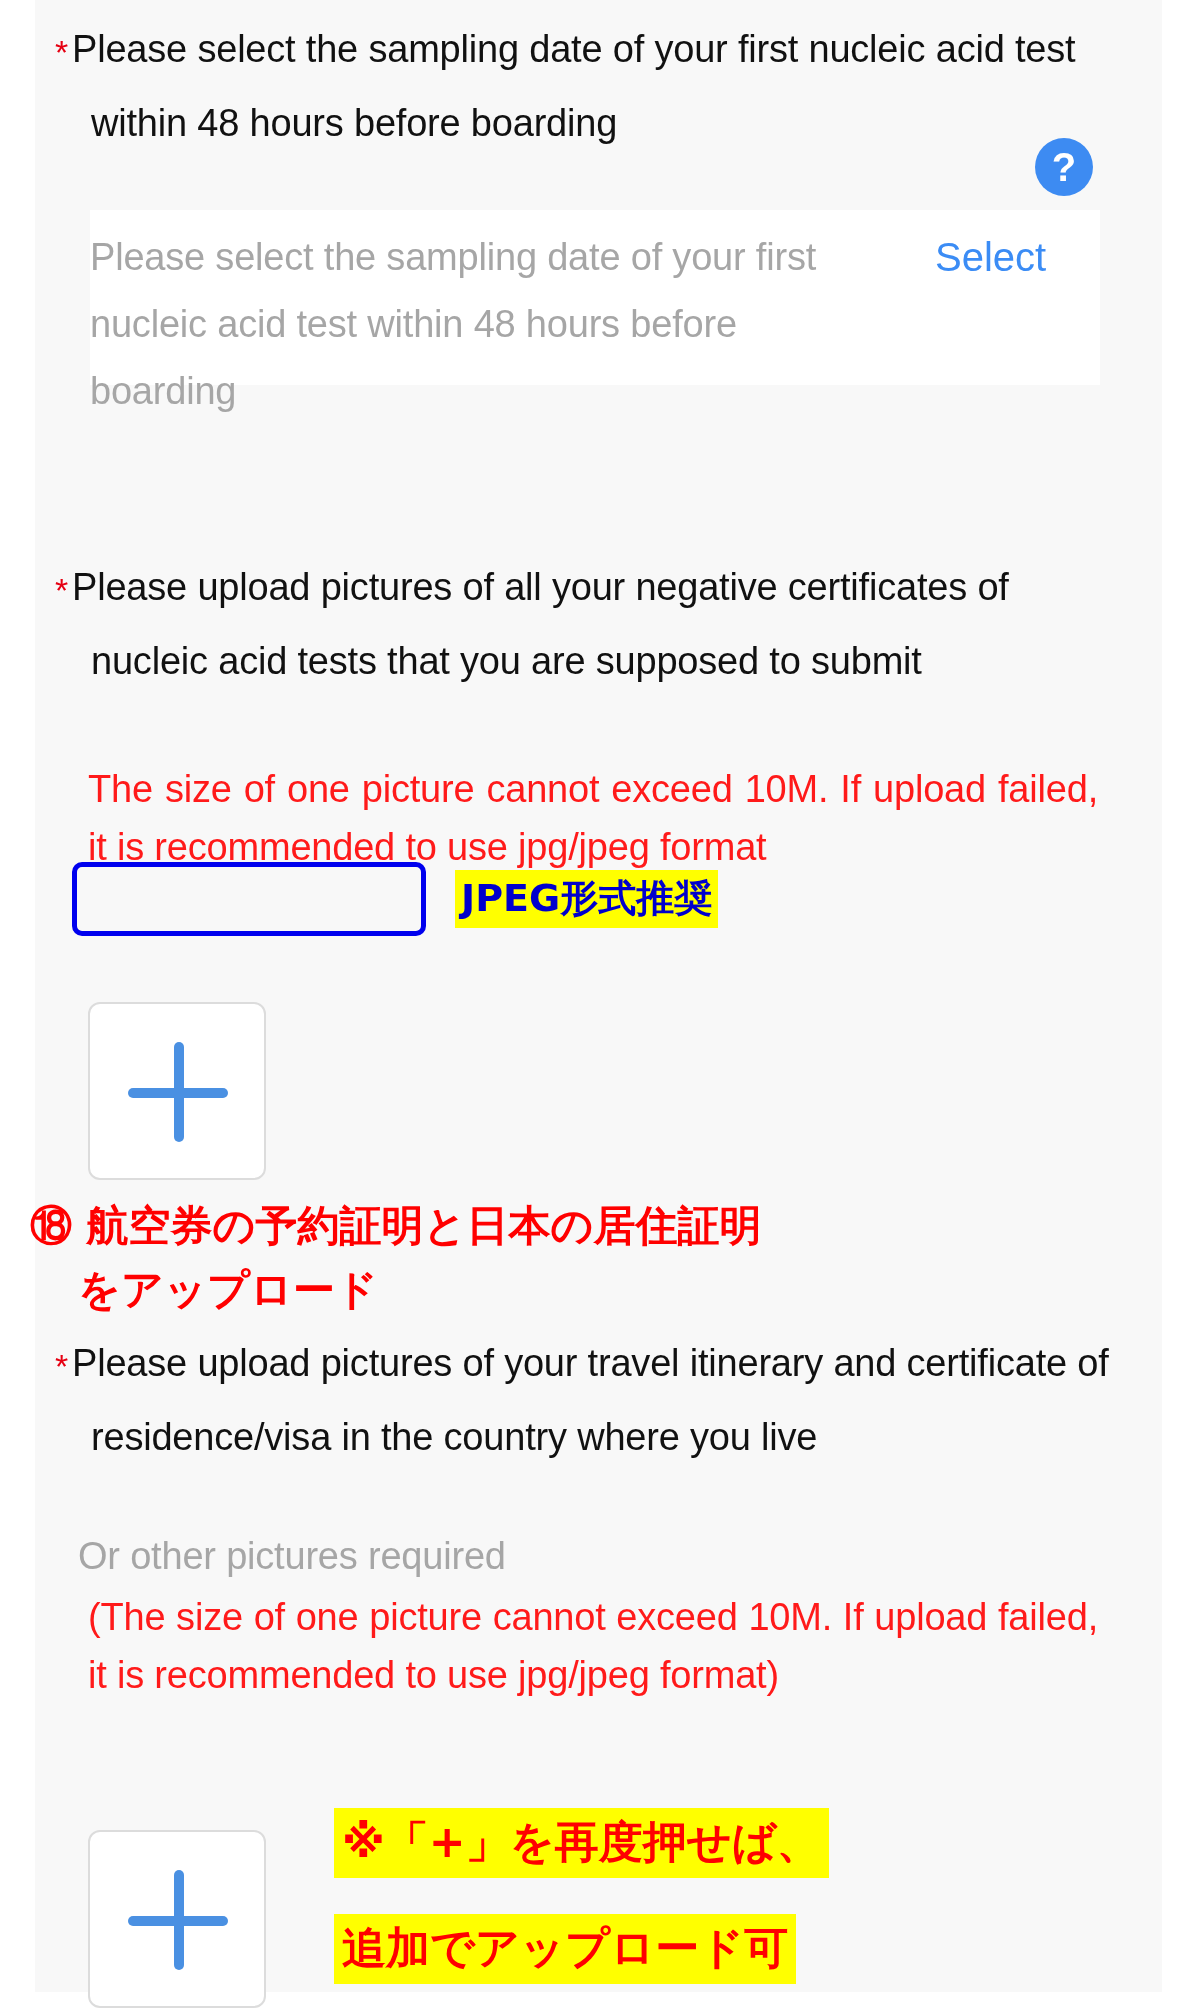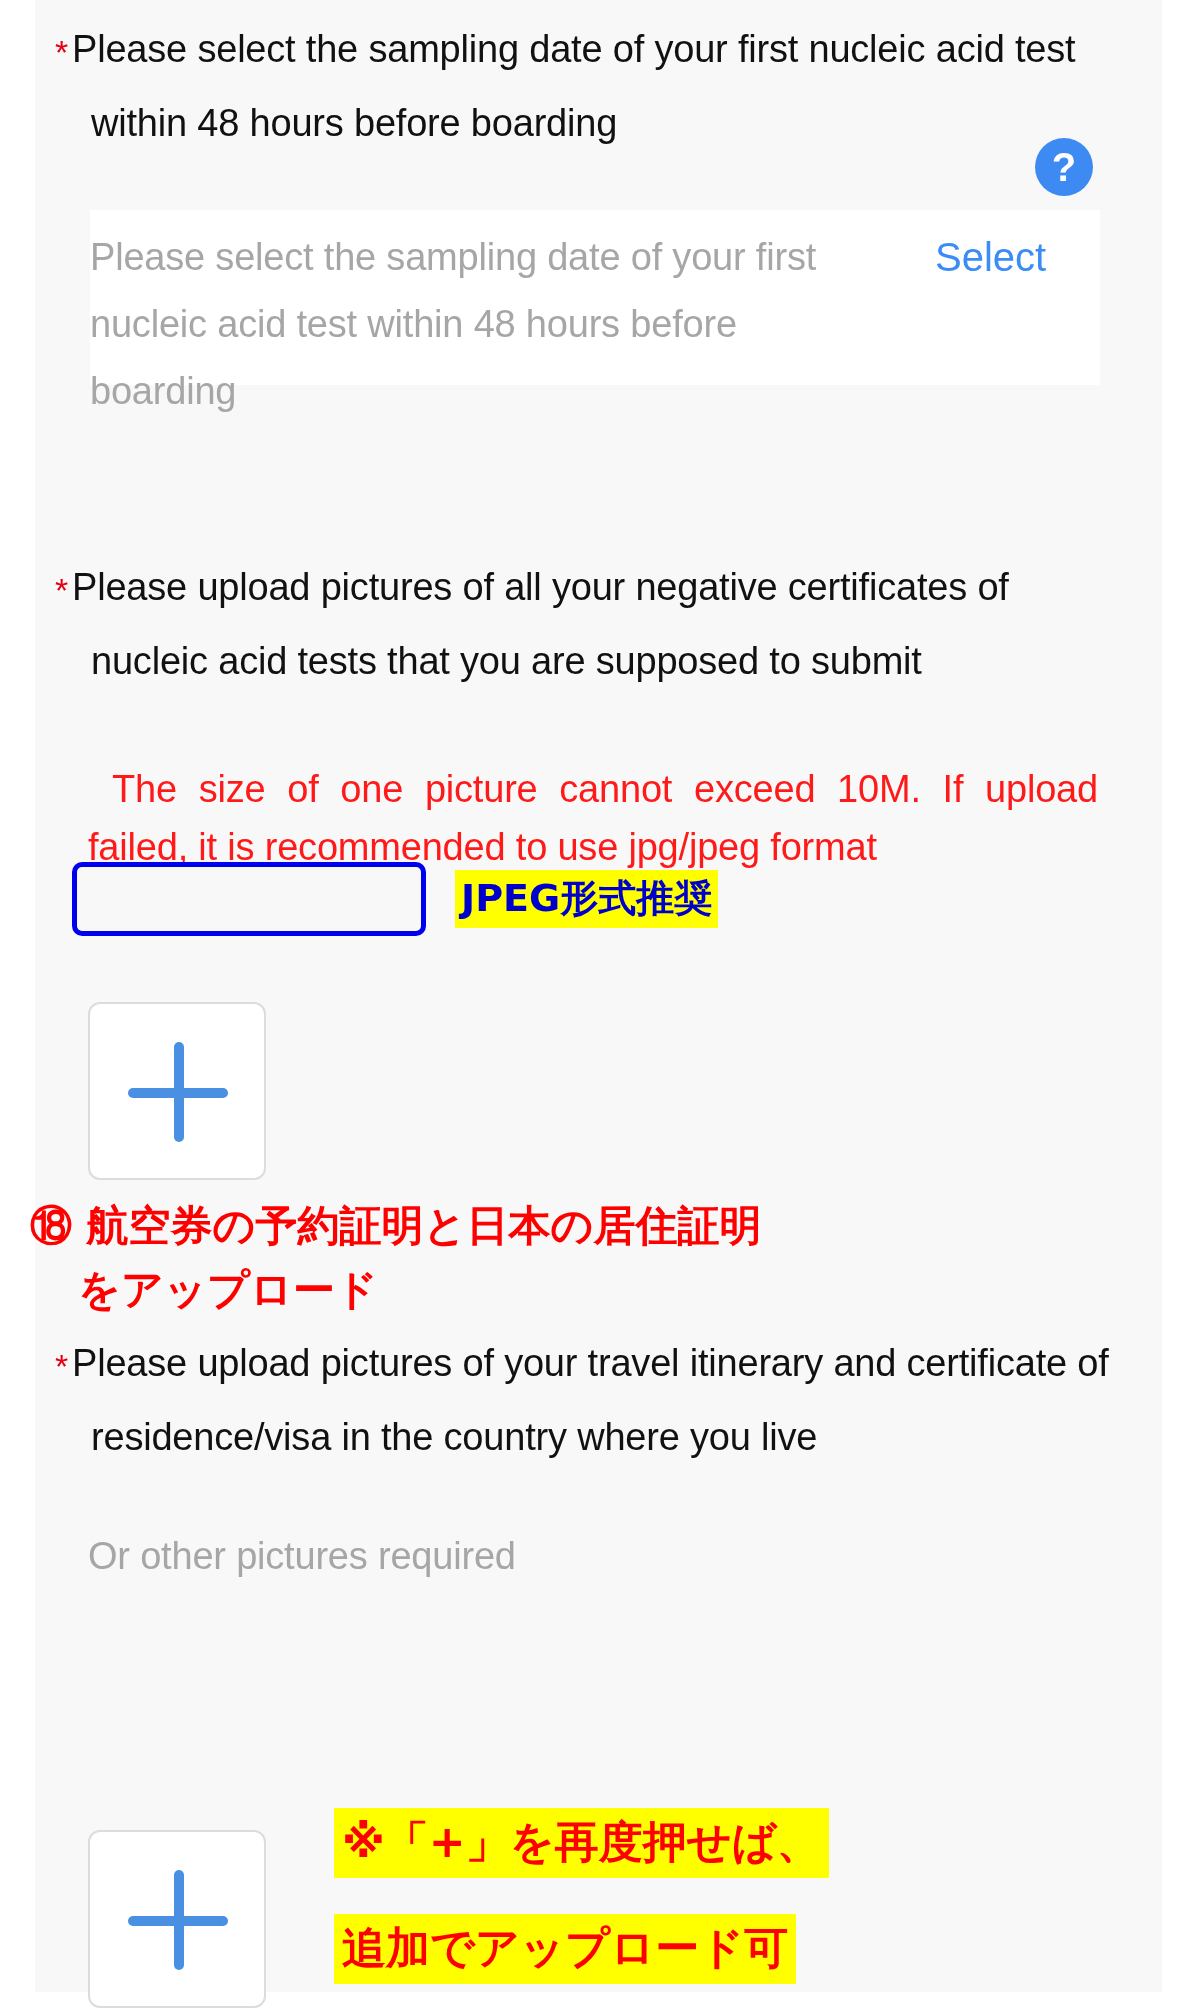--- a/index.html
+++ b/index.html
@@ -120,21 +120,21 @@
   
   .warn {
     position: absolute;
     color: #ff1a1a;
     font-size: 38px;
     line-height: 58px;
     text-align: justify;
     text-align-last: left;
     letter-spacing: -0.2px;
   }
-  .warn > span { display: inline; margin-left: 24px; }
+  .warn > span { display: inline; }
 
   
   .hint {
     position: absolute;
     color: #a6a6a6;
     font-size: 38px;
     line-height: 52px;
     letter-spacing: -0.2px;
   }
 
@@ -234,22 +234,25 @@
     <div class="plus-v"></div>
   </div>
 
   <div class="jp-note" style="left:30px; top:1198px;">⑱ 航空券の予約証明と日本の居住証明</div>
   <div class="jp-note" style="left:78px; top:1262px;">をアップロード</div>
 
   <div class="blk req-label hang" style="left:55px; top:1328px; width:1075px;">
     <span class="star">*</span><span class="body">Please upload pictures of your travel itinerary and certificate of residence/visa in the country where you live</span>
   </div>
 
-  <div class="hint" style="left:88px; top:1530px; width:1010px;">Or other pictures required</div>
-
+  <div class="hint" style="left:78px; top:1530px; width:1010px;">Or other pictures required</div>
+
+  <div class="warn" style="left:88px; top:1588px; width:1010px;">
+    <span>(The size of one picture cannot exceed 10M. If upload failed, it is recommended to use jpg/jpeg format)</span>
+  </div>
 
   <div class="upload-tile" style="left:88px; top:1830px;">
     <div class="plus-h"></div>
     <div class="plus-v"></div>
   </div>
 
   <div class="hl hl-plus" style="left:334px; top:1808px;">※「+」を再度押せば、</div>
   <div class="hl hl-plus" style="left:334px; top:1876px;margin-top:38px;">追加でアップロード可</div>
 
 </div>

